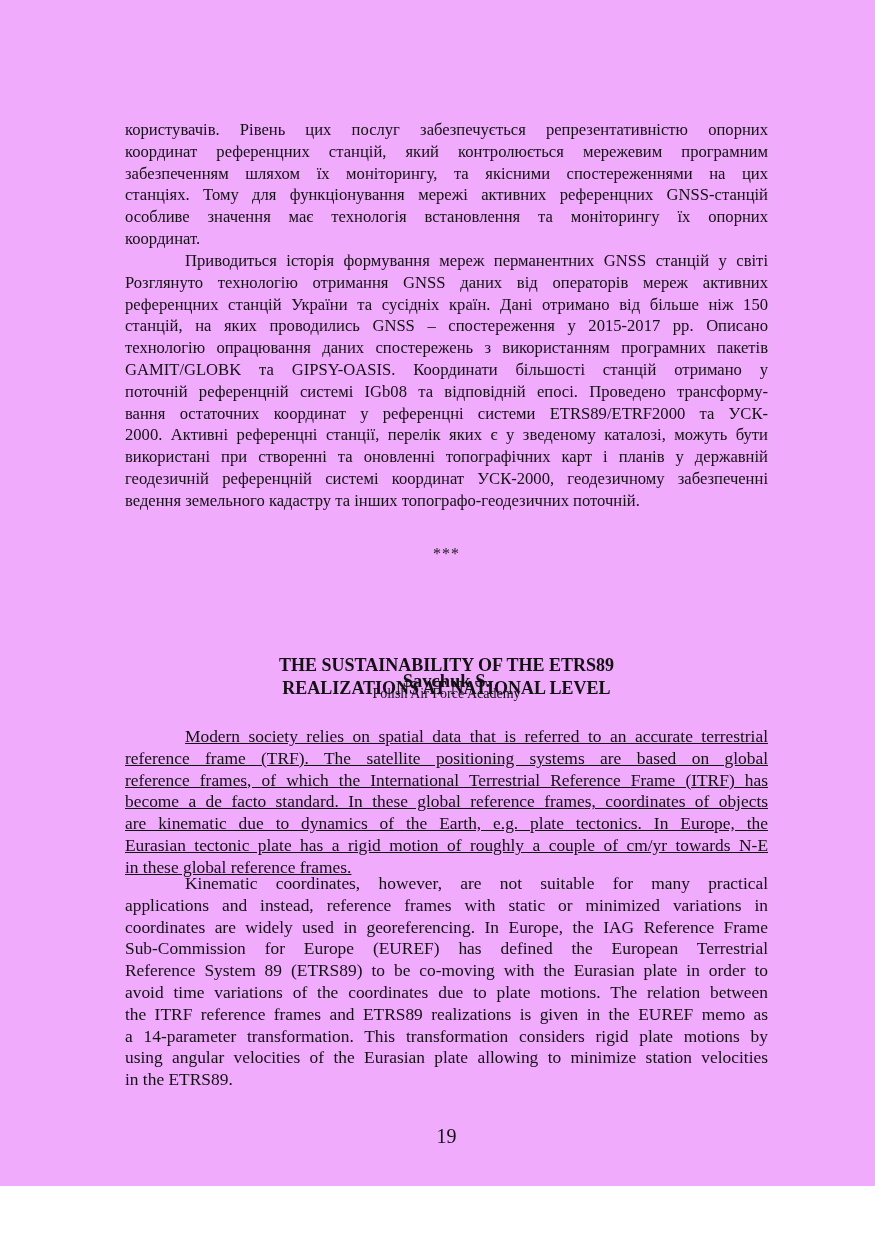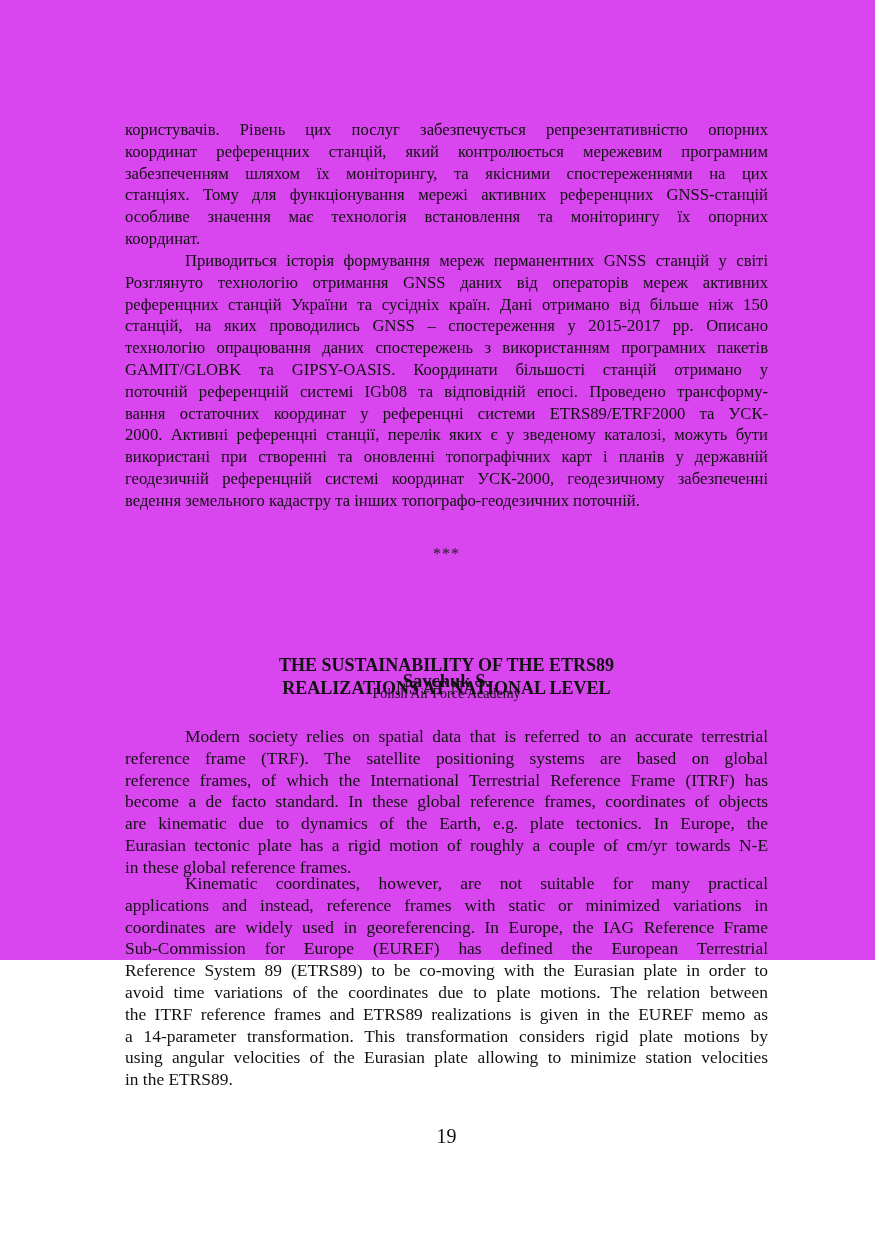--- a/index.html
+++ b/index.html
@@ -1,17 +1,17 @@
 <!DOCTYPE html>
 <html><head>
 <meta charset="utf-8">
 <style>
   html, body { margin: 0; padding: 0; background: #ffffff; }
   body { width: 875px; height: 1240px; position: relative; overflow: hidden; }
-  .page { position: absolute; left: 0; top: 0; width: 875px; height: 960px; background: #d946ef; color: #111; font-family: "Liberation Serif", serif; }
+  .page { position: absolute; left: 0; top: 0; width: 875px; height: 1186px; background: #f0abfc; color: #111; font-family: "Liberation Serif", serif; }
   .para { position: absolute; left: 125px; width: 643px; }
   .line { display: block; height: 21.8px; line-height: 21.8px; white-space: nowrap; font-size: 17.4px; text-align: justify; text-align-last: justify; overflow: hidden; }
   .line.last { text-align-last: left; }
   .line.indent { padding-left: 60px; }
   .ua .line { font-size: 16.6px; }
   .center { position: absolute; left: 125px; width: 643px; text-align: center; }
   .stars { top: 544px; font-size: 16px; line-height: 20px; color: #222; letter-spacing: 1px; }
   .title { top: 614px; font-weight: bold; font-size: 18px; line-height: 22.5px; margin-top: 40px; }
   .author { top: 670px; font-weight: bold; font-size: 18.5px; line-height: 22px; }
   .affil { top: 683px; font-size: 14px; line-height: 22px; }
@@ -49,21 +49,21 @@
   <div class="center stars">***</div>
 
   <div class="center title">
     <div>THE SUSTAINABILITY OF THE ETRS89</div>
     <div>REALIZATIONS AT NATIONAL LEVEL</div>
   </div>
 
   <div class="center author">Savchuk S.</div>
   <div class="center affil">Polish Air Force Academy</div>
 
-  <div class="para" style="top:726px;">
+  <div class="para" style="top:726px;text-decoration:underline;">
     <span class="line indent">Modern society relies on spatial data that is referred to an accurate terrestrial</span>
     <span class="line">reference frame (TRF). The satellite positioning systems are based on global</span>
     <span class="line">reference frames, of which the International Terrestrial Reference Frame (ITRF) has</span>
     <span class="line">become a de facto standard. In these global reference frames, coordinates of objects</span>
     <span class="line">are kinematic due to dynamics of the Earth, e.g. plate tectonics. In Europe, the</span>
     <span class="line">Eurasian tectonic plate has a rigid motion of roughly a couple of cm/yr towards N-E</span>
     <span class="line last">in these global reference frames.</span>
   </div>
 
   <div class="para" style="top:873px;">

